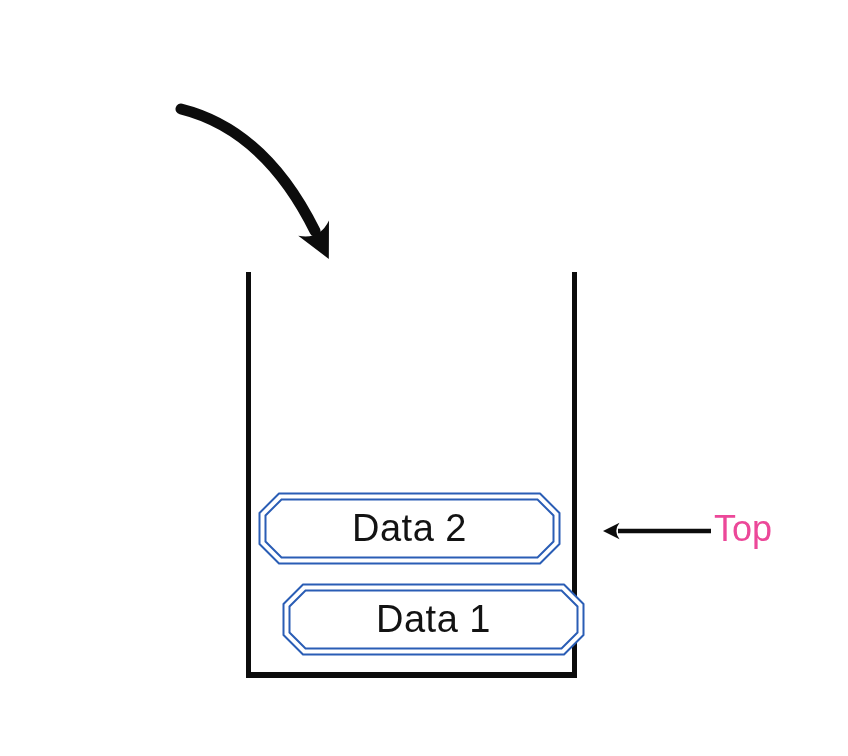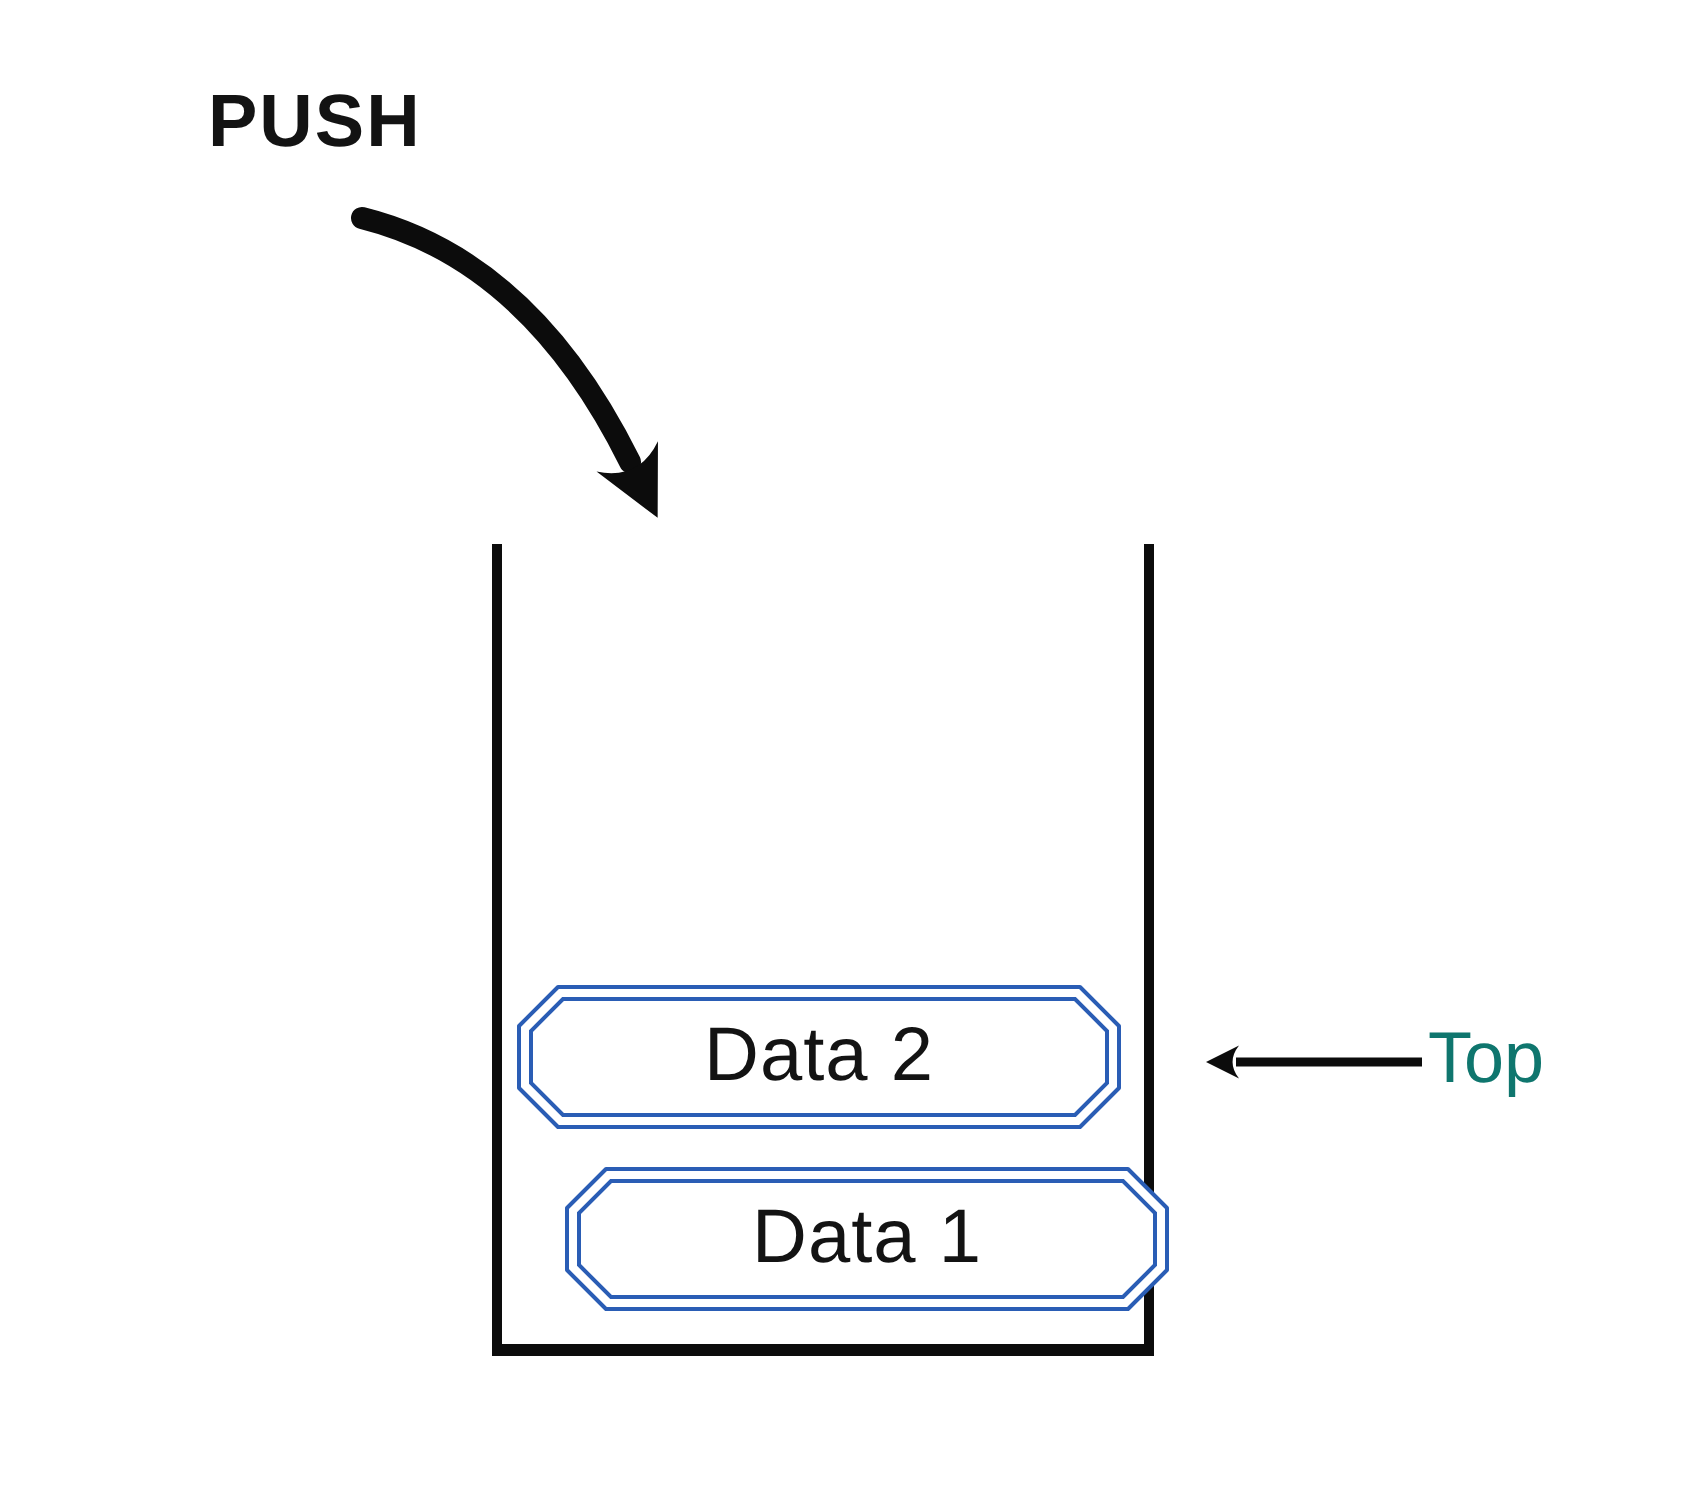--- a/index.html
+++ b/index.html
@@ -76,30 +76,29 @@
     color: #131313;
     letter-spacing: 0.5px;
     white-space: nowrap;
   }
   .top-label {
     position: absolute;
     left: 714px;
     top: 508px;
     font-size: 36px;
     font-weight: 400;
-    color: #0f766e;
+    color: #ec4899;
     white-space: nowrap;
   }
 </style>
 </head>
 <body>
 
 <div class="canvas">
 
-  <div class="push-label">PUSH</div>
 
   <svg class="arrow-overlay" viewBox="0 0 848 756">
     <defs>
       <marker id="barb-head" viewBox="0 0 12 12" refX="1.5" refY="6" markerWidth="3.4" markerHeight="3.4" orient="auto">
         <path d="M0.5,0.5 L11.5,6 L0.5,11.5 Q4.8,6 0.5,0.5 Z" fill="#0c0c0c"></path>
       </marker>
       <marker id="small-head" viewBox="0 0 12 12" refX="1.5" refY="6" markerWidth="4" markerHeight="4" orient="auto">
         <path d="M0.5,0.5 L11.5,6 L0.5,11.5 Q4.8,6 0.5,0.5 Z" fill="#0c0c0c"></path>
       </marker>
     </defs>

